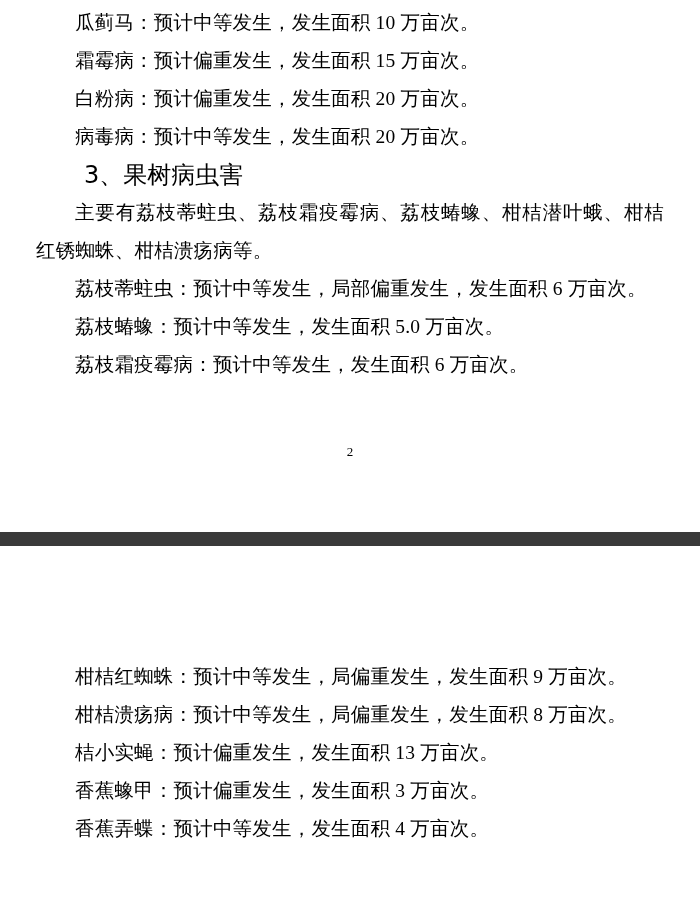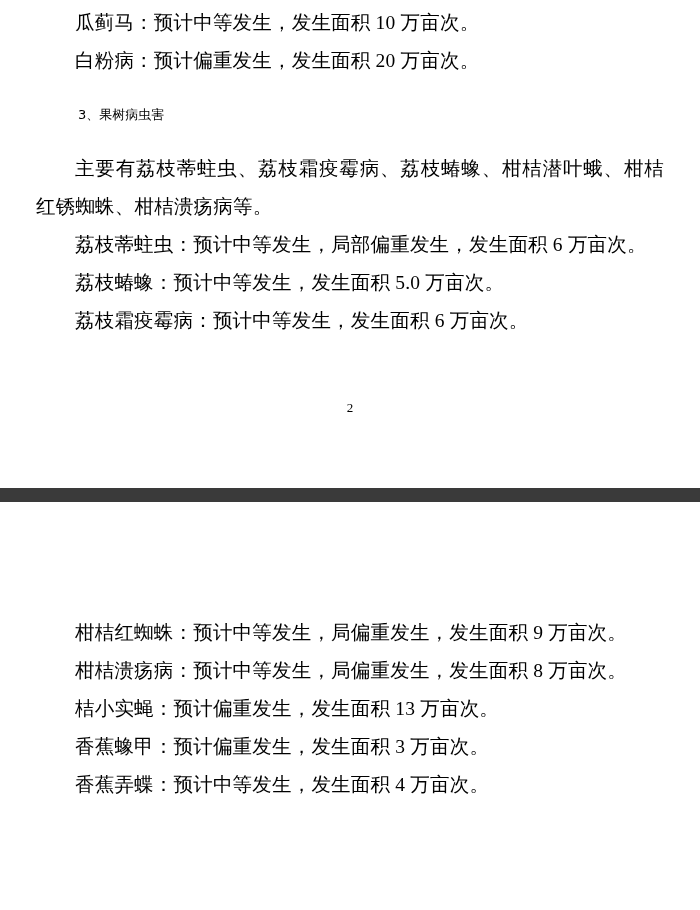--- a/index.html
+++ b/index.html
@@ -29,23 +29,23 @@
     line-height: 38px;
     text-align: justify;
     text-justify: inter-ideograph;
     margin: 0;
     letter-spacing: 0.2px;
   }
   .indent {
     text-indent: 2em;
   }
   .heading {
-    font-size: 13px;
+    font-size: 24px;
     line-height: 38px;
-    margin: 16px;
+    margin: 0;
     text-indent: 2em;
     font-family: "DejaVu Sans", "Liberation Sans", sans-serif;
     font-weight: normal;
   }
   .top-block {
     padding-top: 4px;
   }
   .pagenum {
     text-align: center;
     font-size: 13px;
@@ -63,21 +63,23 @@
     padding-top: 112px;
   }
 </style>
 </head>
 <body>
 
 <div class="page">
 
   <div class="page-section top-block">
     <p class="para indent">瓜蓟马：预计中等发生，发生面积 10 万亩次。</p>
+    <p class="para indent">霜霉病：预计偏重发生，发生面积 15 万亩次。</p>
     <p class="para indent">白粉病：预计偏重发生，发生面积 20 万亩次。</p>
+    <p class="para indent">病毒病：预计中等发生，发生面积 20 万亩次。</p>
 
     <h2 class="heading">3、果树病虫害</h2>
 
     <p class="para indent">主要有荔枝蒂蛀虫、荔枝霜疫霉病、荔枝蝽蟓、柑桔潜叶蛾、柑桔红锈蜘蛛、柑桔溃疡病等。</p>
 
     <p class="para indent">荔枝蒂蛀虫：预计中等发生，局部偏重发生，发生面积 6 万亩次。</p>
     <p class="para indent">荔枝蝽蟓：预计中等发生，发生面积 5.0 万亩次。</p>
     <p class="para indent">荔枝霜疫霉病：预计中等发生，发生面积 6 万亩次。</p>
 
     <div class="pagenum">2</div>

